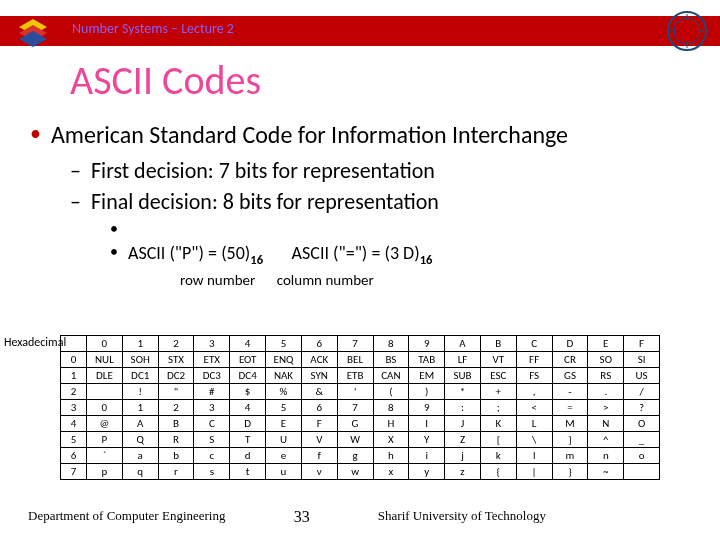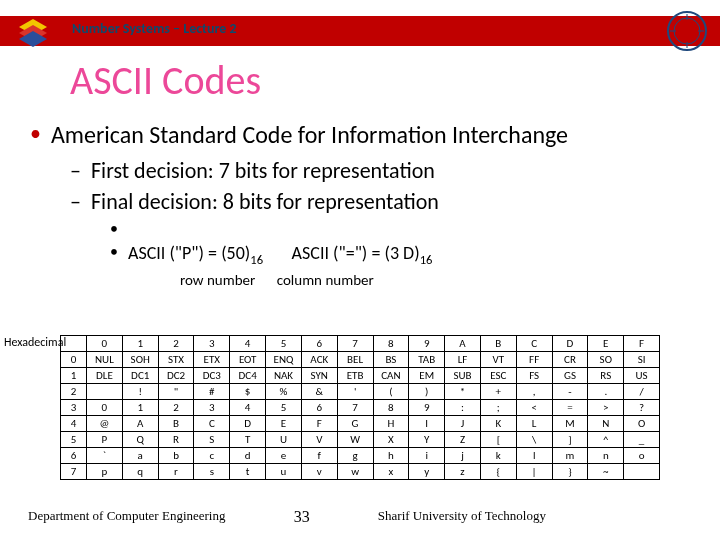--- a/index.html
+++ b/index.html
@@ -1,41 +1,41 @@
 <!DOCTYPE html>
 <html><head>
 <meta charset="utf-8">
 <style>
   * { box-sizing: border-box; margin: 0; padding: 0; }
   body { width: 720px; height: 540px; font-family: Calibri, Arial, sans-serif; background: #fff; position: relative; overflow: hidden; }
   .red-bar { position: absolute; top: 16px; left: 0; width: 720px; height: 30px; background: #c00000; }
   .logo-left { position: absolute; top: 10px; left: 12px; width: 42px; height: 42px; }
   .logo-right { position: absolute; top: 10px; right: 12px; width: 42px; height: 42px; }
-  .lecture-title { position: absolute; top: 20px; left: 72px; color: #0c4a6e; font-weight: bold; font-size: 14px; }
+  .lecture-title { position: absolute; top: 20px; left: 72px; color: #8b5cf6; font-weight: normal; font-size: 14px; }
   .slide-title { position: absolute; top: 56px; left: 70px; font-size: 40px; color: #ec4899; font-family: "Calibri Light", Calibri, Arial, sans-serif; }
   .content { position: absolute; top: 120px; left: 30px; width: 660px; }
   .b1-li { display: flex; font-size: 24px; color: #000; margin-bottom: 8px; }
   .b1-li .dot { color: #c00000; margin-right: 10px; font-size: 22px; }
   .b2-li { display: flex; font-size: 22px; margin-left: 40px; margin-bottom: 4px; }
   .b2-li .dash { margin-right: 10px; }
   .b3-li { display: flex; font-size: 18px; margin-left: 80px; margin-bottom: 4px; }
   .b3-li .dot2 { margin-right: 10px; font-size: 16px; }
   .sub-caps { margin-left: 150px; font-size: 15px; margin-top: 4px; }
   .sub-caps span { margin-right: 18px; }
   .table-wrap { position: absolute; top: 335px; left: 60px; width: 600px; }
   .hexlabel { position: absolute; top: 335px; left: 4px; font-size: 12px; width: 58px; text-align: right; }
   table.ascii { border-collapse: collapse; font-size: 11px; width: 100%; table-layout: fixed; }
   table.ascii th, table.ascii td { border: 1px solid #000; text-align: center; padding: 1px 0; height: 16px; overflow: hidden; }
   table.ascii th { font-weight: normal; }
   .col-row-head { width: 26px; }
   .footer { position: absolute; bottom: 14px; left: 0; width: 574px; display: flex; justify-content: space-between; padding: 0 28px; font-size: 13px; margin-top: 44px; }
   .footer .dept { font-family: Georgia, serif; }
   .footer .pg { font-size: 16px; font-family: Liberation Serif, serif; }
   .footer .uni { font-family: Georgia, serif; }
-  .sub16 { font-size: 0.7em; vertical-align: sub; }
+  .sub16 { font-size: 0.7em; vertical-align: sub; font-weight: bold; }
 </style>
 </head>
 <body>
 
 <div class="red-bar"></div>
 
 <div class="logo-left">
   <svg viewBox="0 0 42 42">
       <g transform="translate(21 21)">
     <polygon points="-14,-4 0,-12 14,-4 0,4" fill="#f2c500"></polygon>

